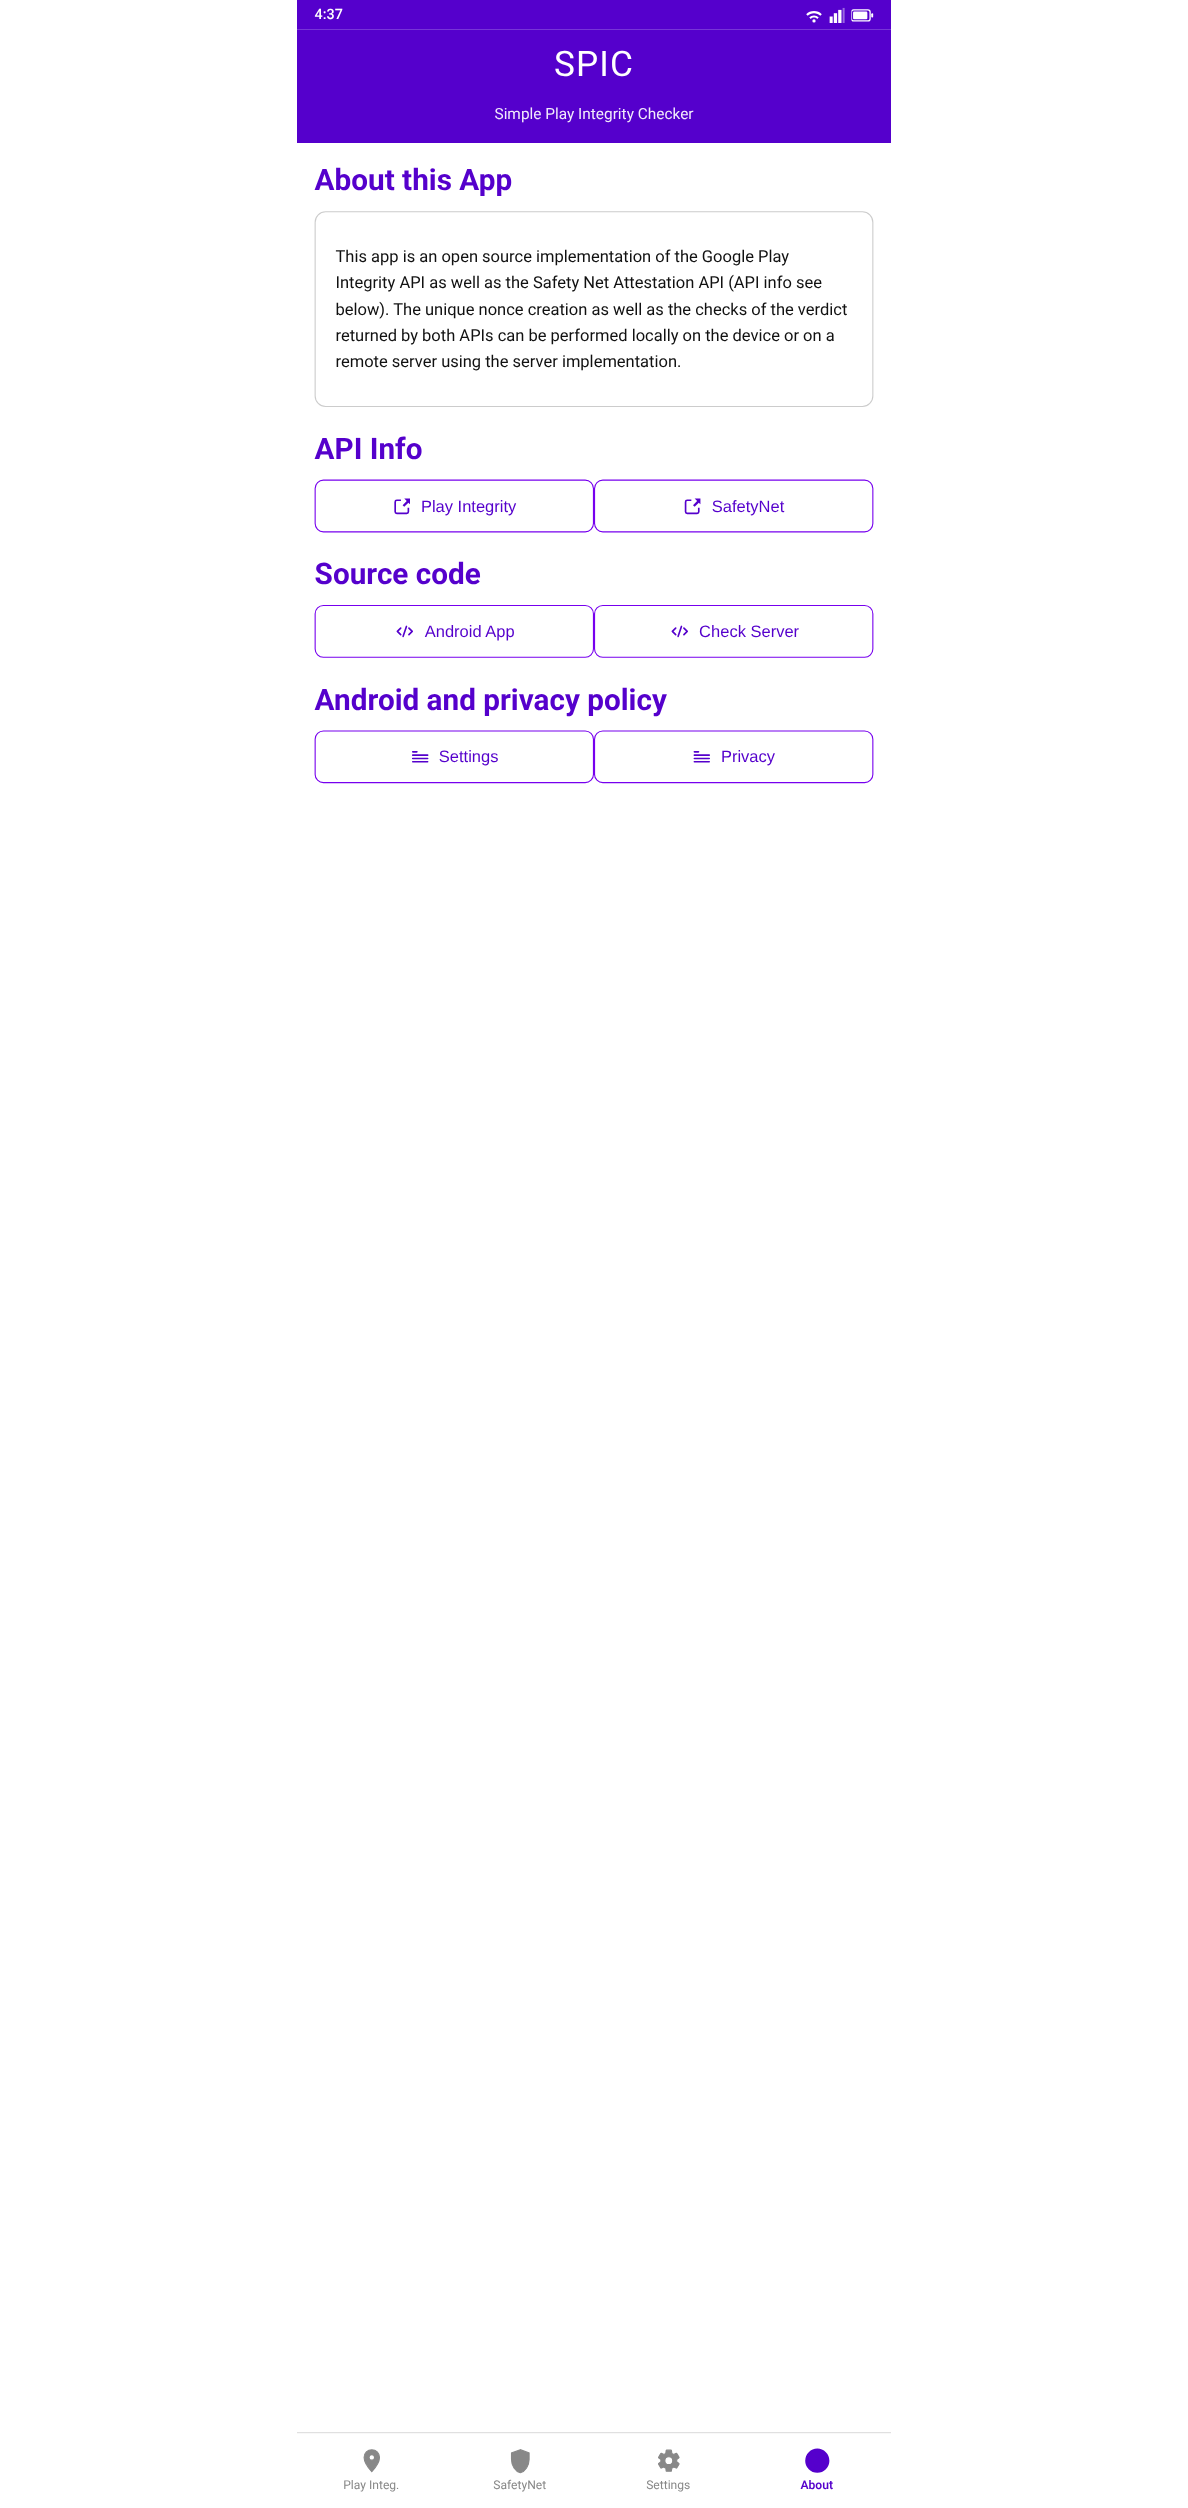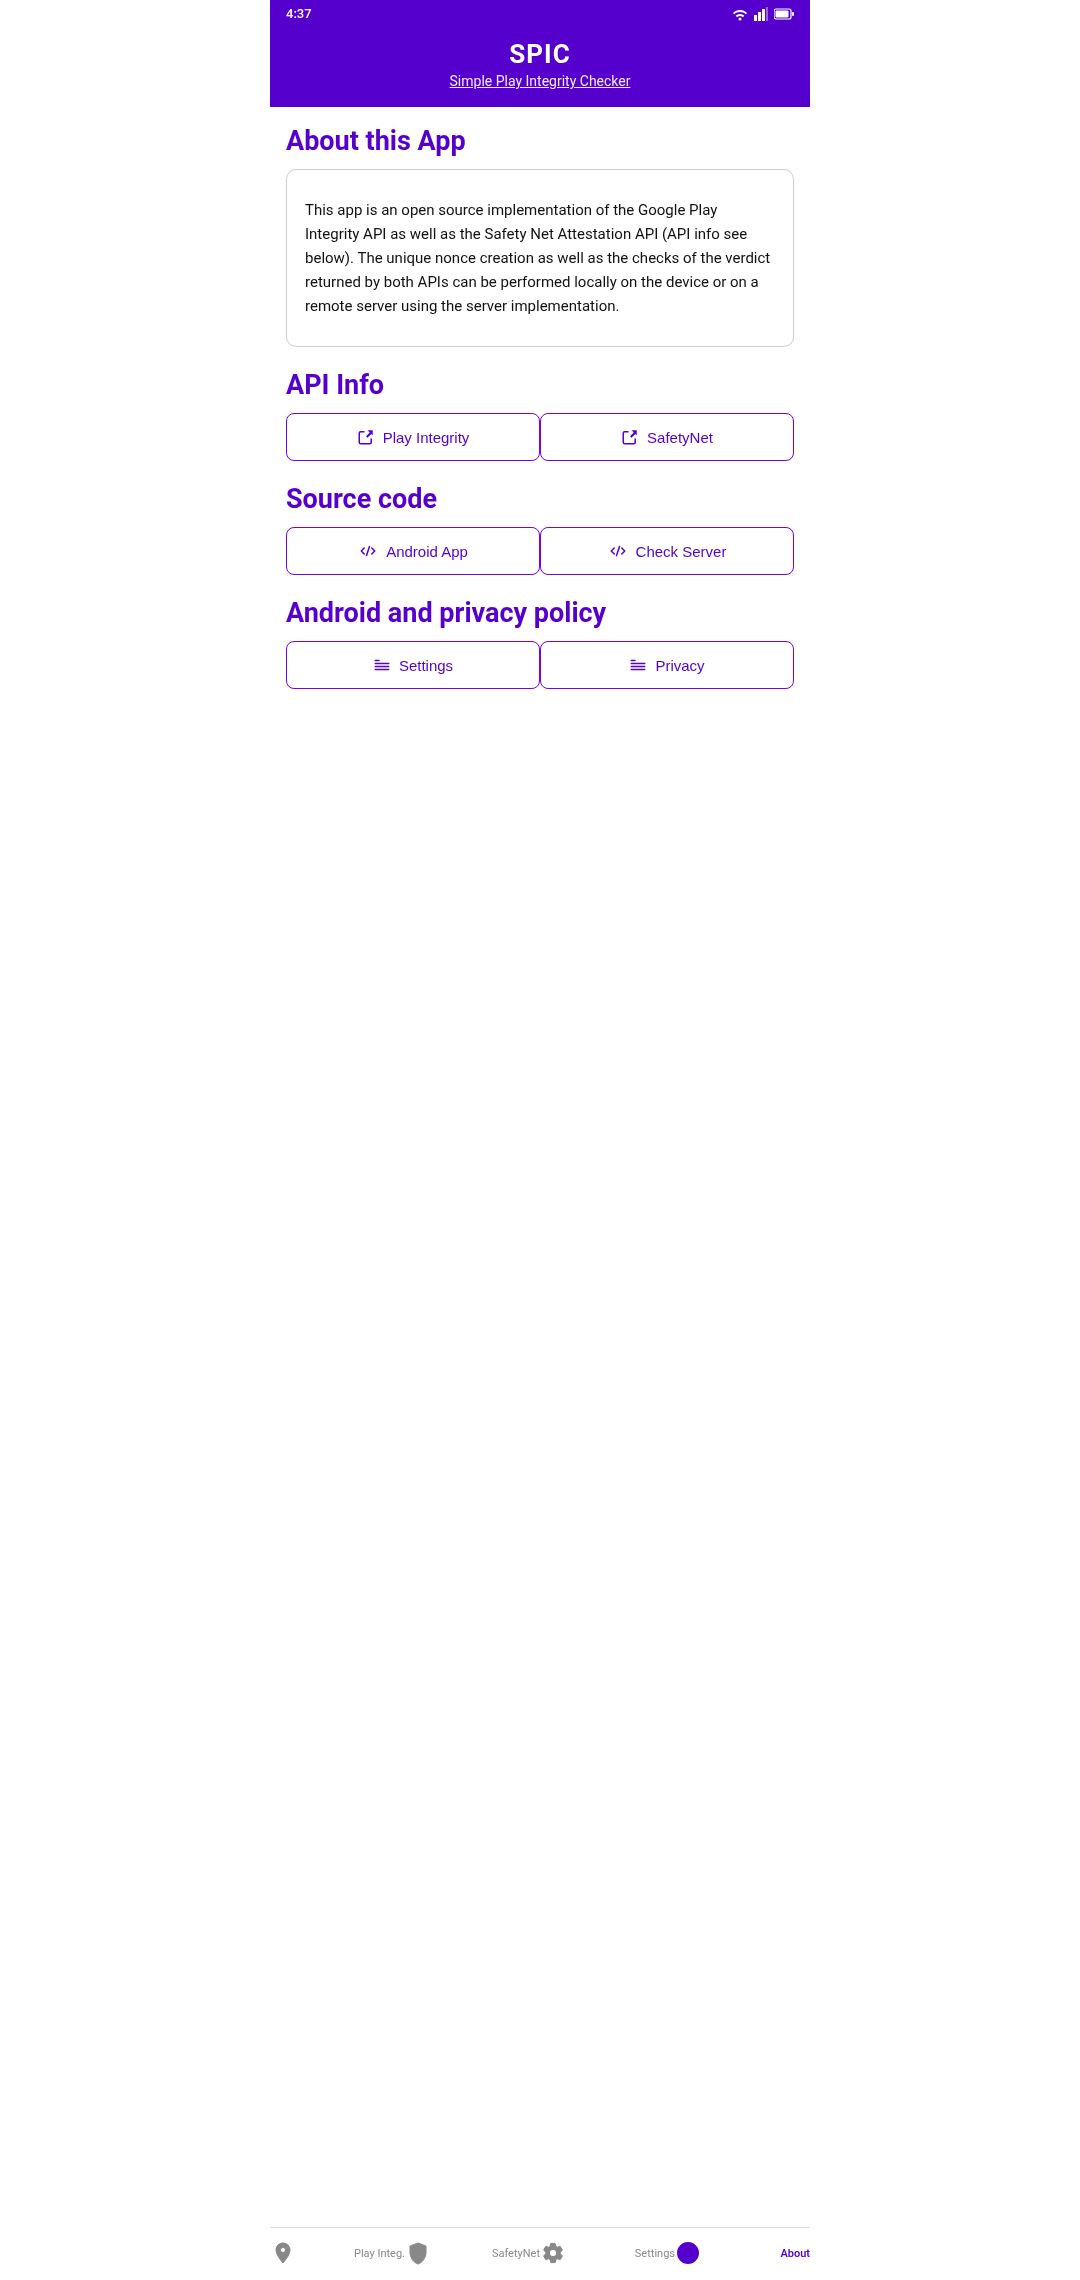--- a/index.html
+++ b/index.html
@@ -33,29 +33,28 @@
     }
 
     
     .app-header {
       background: #5500cc;
       color: #fff;
       text-align: center;
       padding: 12px 16px 18px;
     }
     .app-header .app-title {
-      font-size: 26px;
-      font-weight: 700;
+      font-size: 32px;
+      font-weight: 400;
       letter-spacing: 1px;
     }
     .app-header .app-subtitle {
       font-size: 14px;
-      margin-top: 4px;
+      margin-top: 19px;
       opacity: 0.92;
-      text-decoration: underline;
     }
 
     
     .main-content {
       flex: 1;
       padding: 18px 16px 12px;
       overflow-y: auto;
     }
 
     .section-title {
@@ -99,23 +98,23 @@
     
     .bottom-nav {
       display: flex;
       border-top: 1px solid #ddd;
       background: #fff;
       padding: 8px 0 10px;
     }
     .nav-item {
       flex: 1;
       display: flex;
-      flex-direction: row;
-      align-items: center;
-      justify-content: space-between;
+      flex-direction: column;
+      align-items: center;
+      justify-content: flex-start;
       gap: 3px;
       cursor: pointer;
       padding: 4px 0;
     }
     .nav-item .nav-label {
       font-size: 11px;
       color: #888;
     }
     .nav-item.active .nav-label {
       color: #5500cc;

